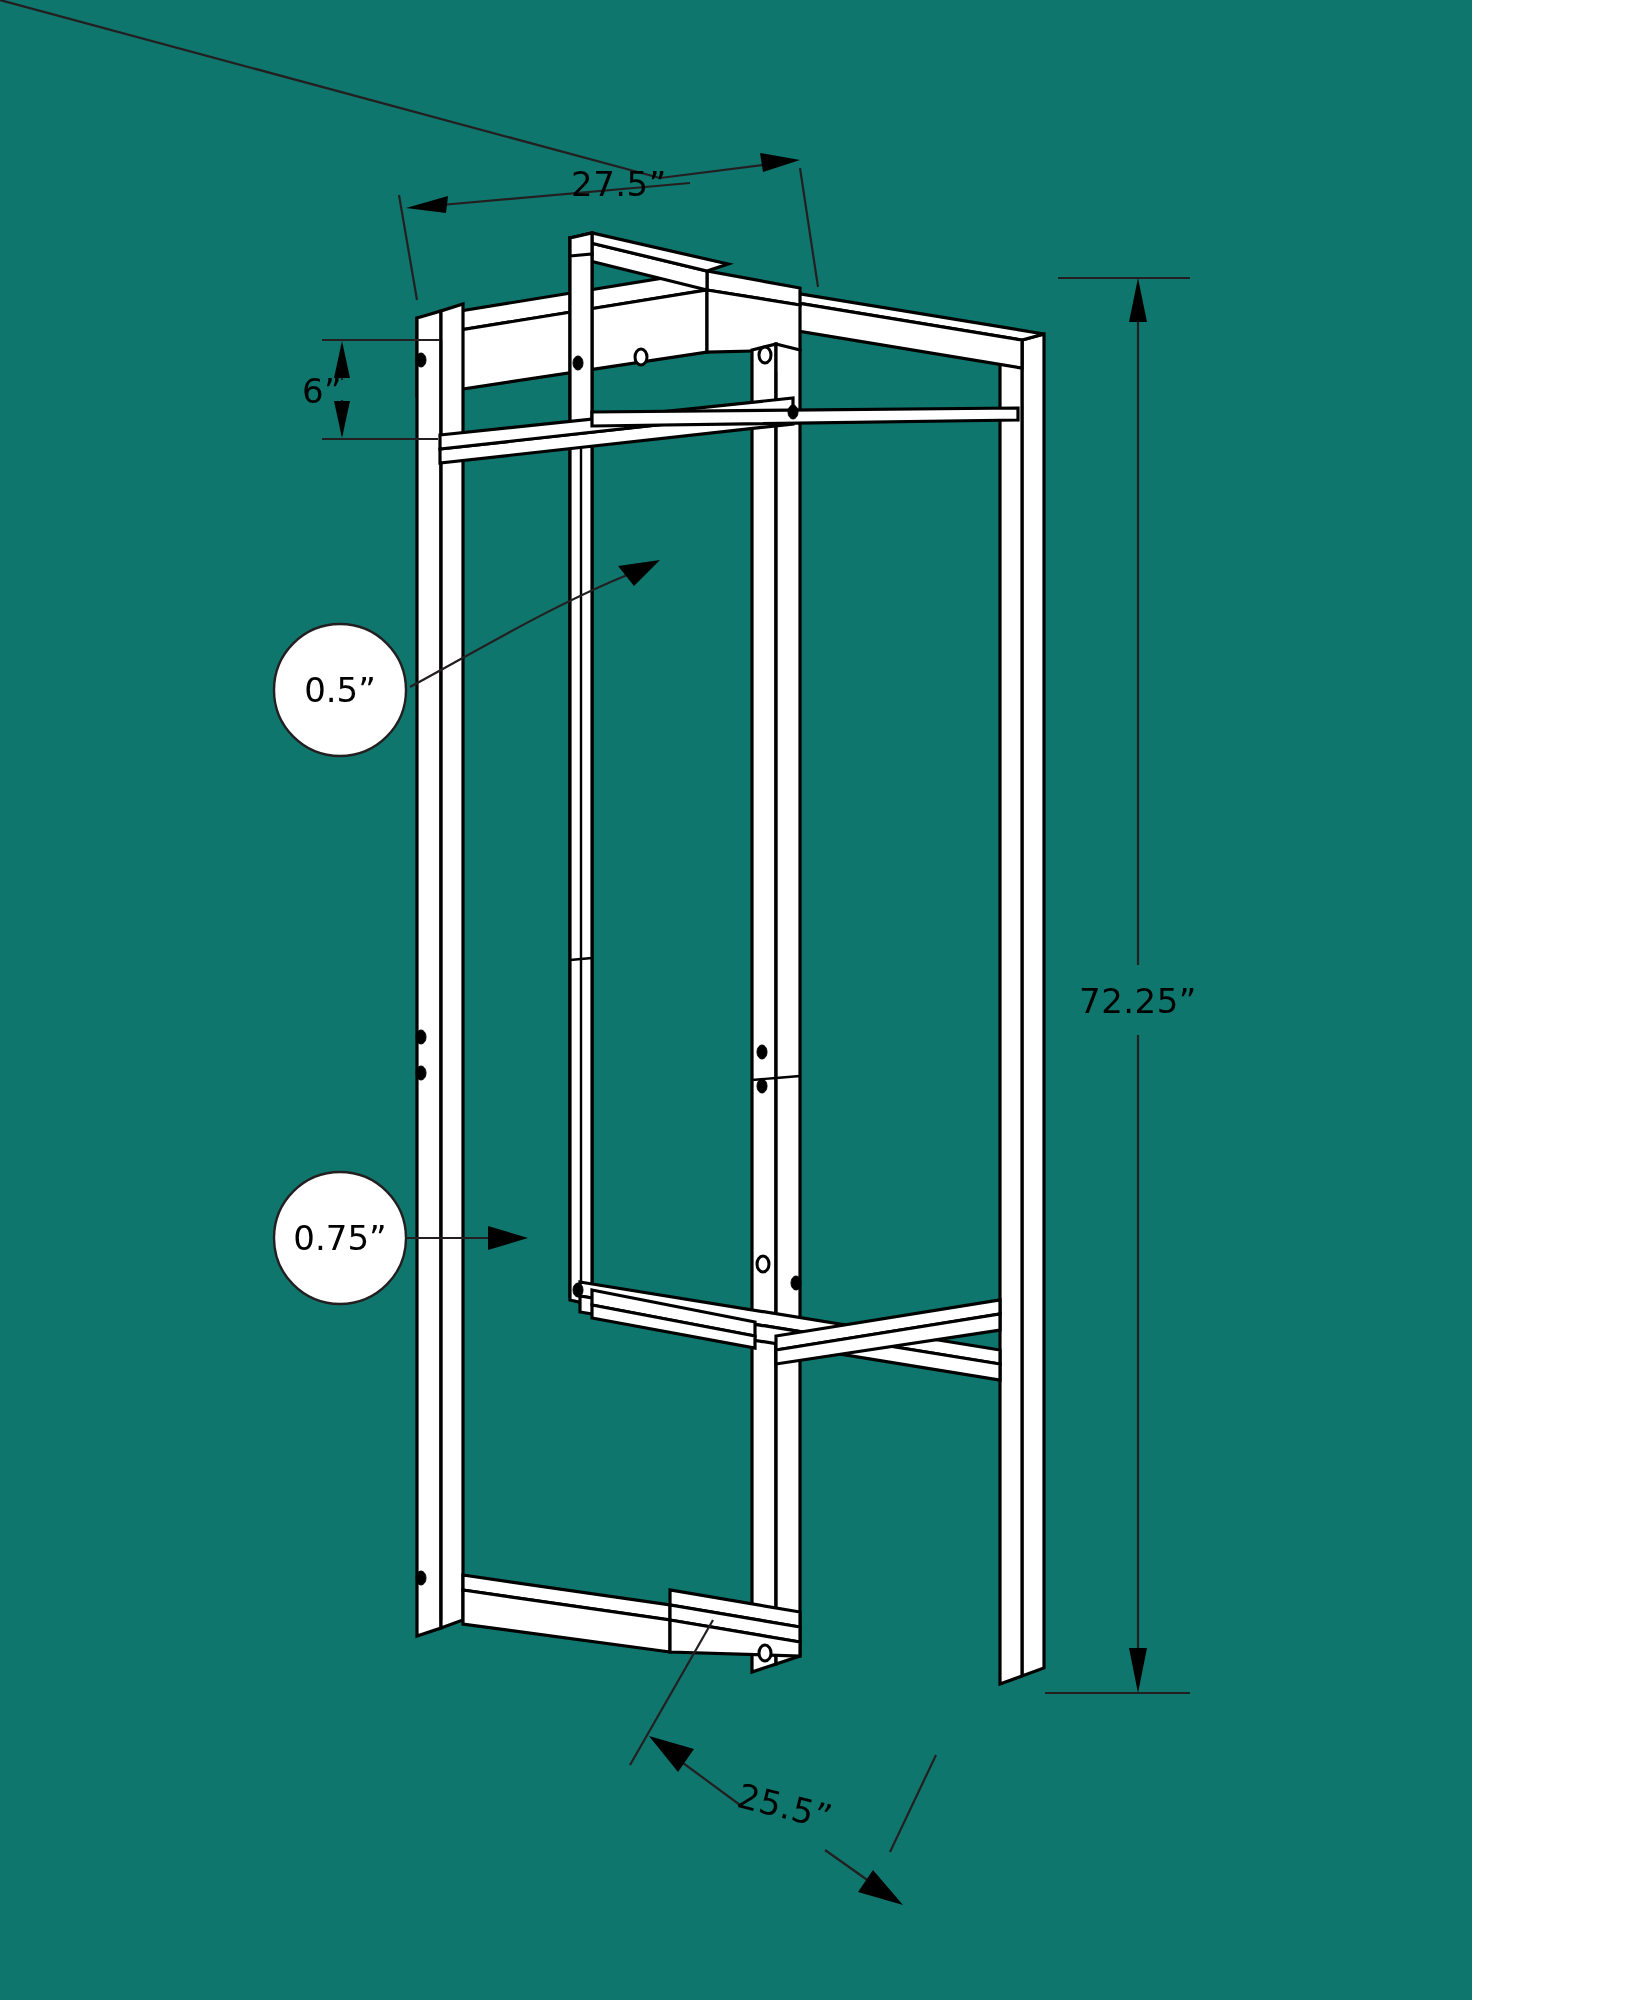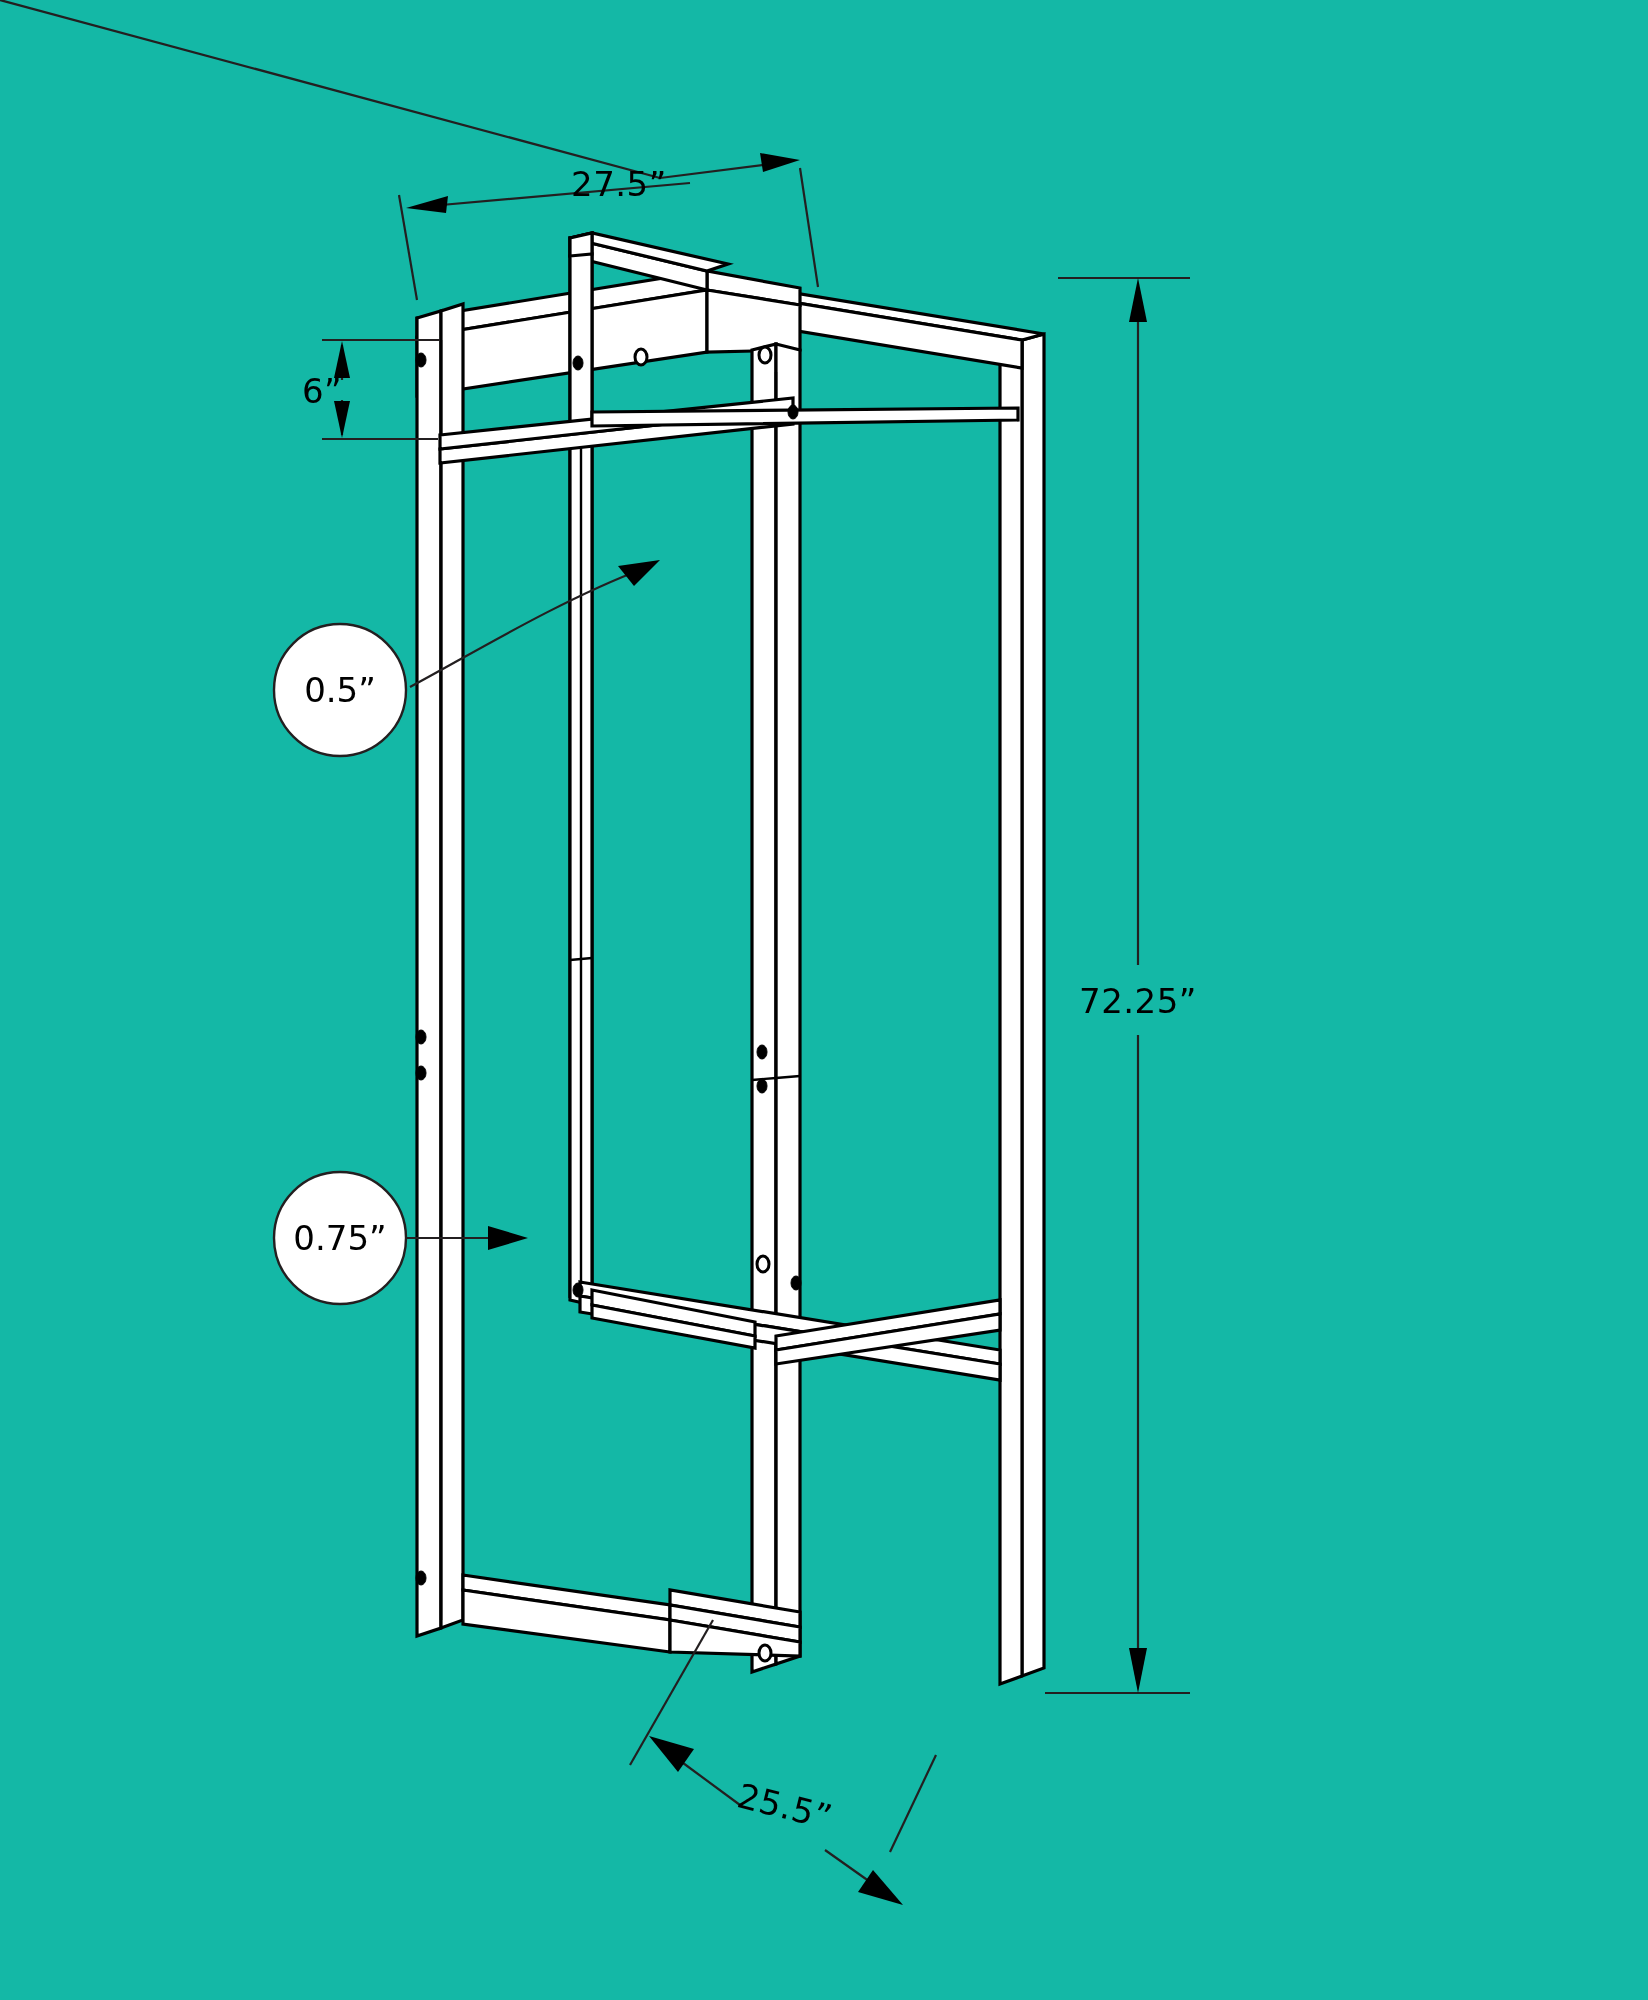--- a/index.html
+++ b/index.html
@@ -8,23 +8,23 @@
     background: #ffffff;
   }
   body {
     width: 1648px;
     height: 2000px;
     font-family: "DejaVu Sans", sans-serif;
     overflow: hidden;
   }
   #drawing-root {
     position: relative;
-    width: 1648px;
+    width: 1472px;
     height: 2000px;
-    background: #14b8a6;
+    background: #0f766e;
   }
   svg.sheet {
     position: absolute;
     top: 0;
     left: 0;
     width: 1648px;
     height: 2000px;
     display: block;
   }
   .dim-text {

